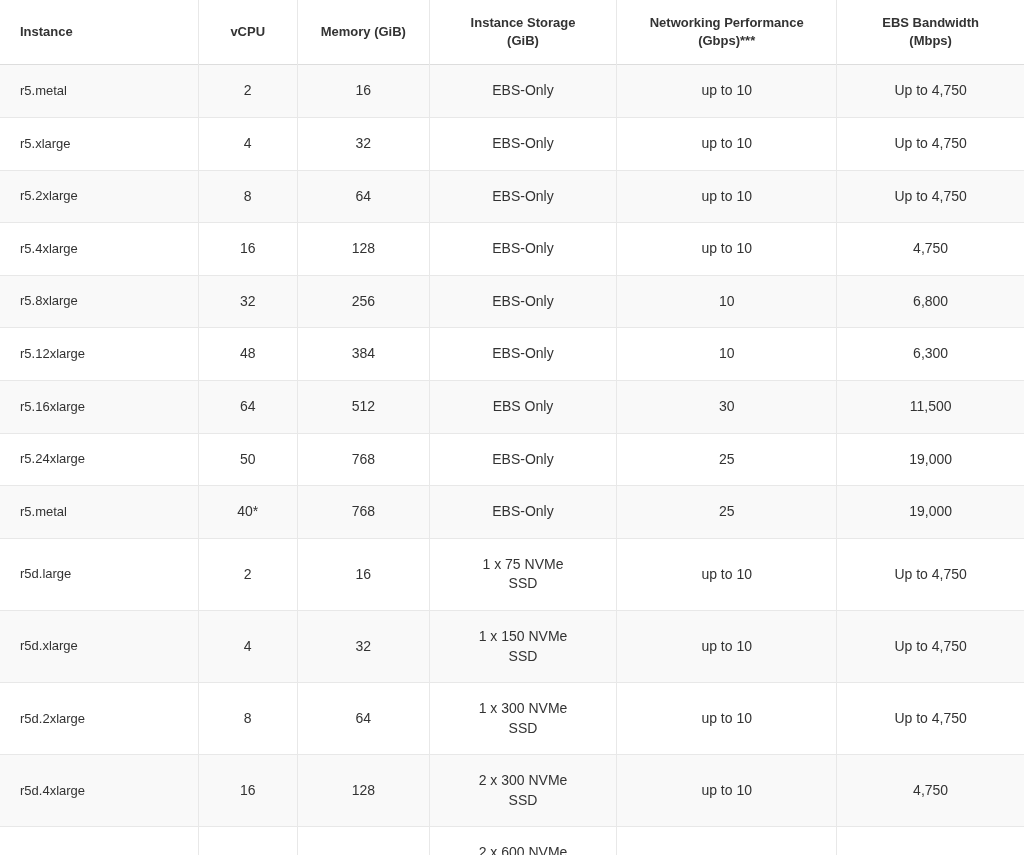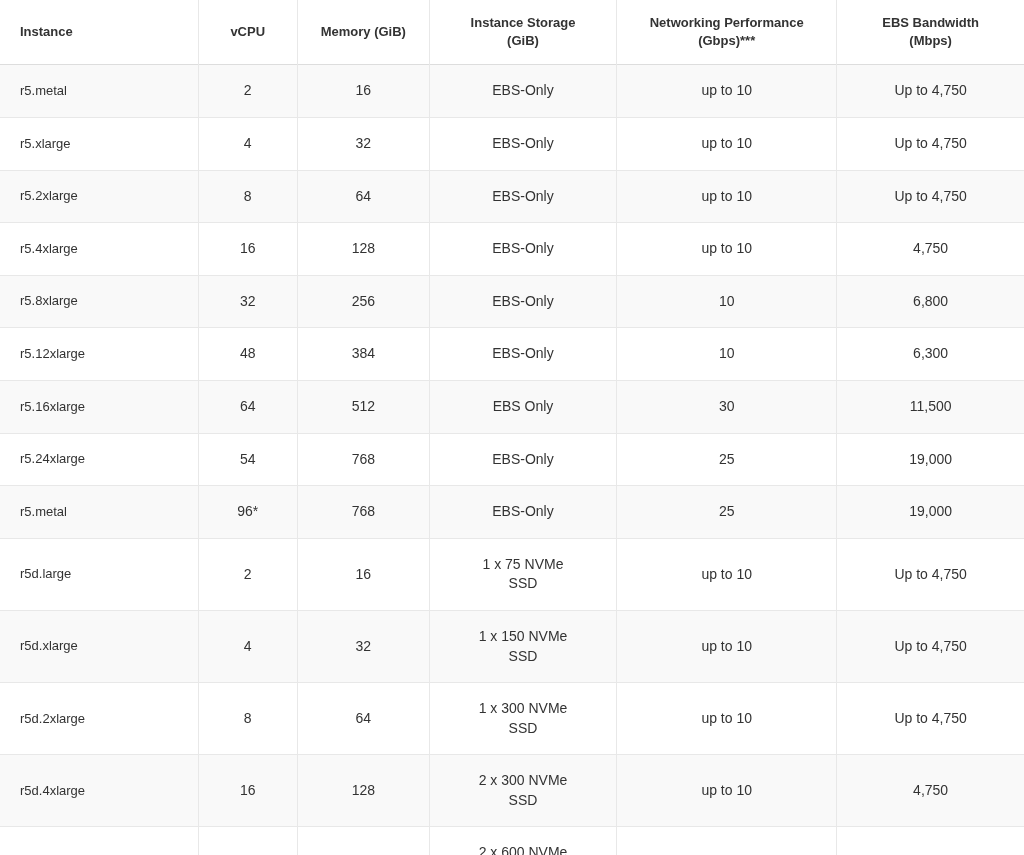--- a/index.html
+++ b/index.html
@@ -165,29 +165,29 @@
         <tr>
           <td>r5.16xlarge</td>
           <td>64</td>
           <td>512</td>
           <td>EBS Only</td>
           <td>30</td>
           <td>11,500</td>
         </tr>
         <tr>
           <td>r5.24xlarge</td>
-          <td>54</td>
+          <td>50</td>
           <td>768</td>
           <td>EBS-Only</td>
           <td>25</td>
           <td>19,000</td>
         </tr>
         <tr>
           <td>r5.metal</td>
-          <td>96*</td>
+          <td>40*</td>
           <td>768</td>
           <td>EBS-Only</td>
           <td>25</td>
           <td>19,000</td>
         </tr>
         <tr>
           <td>r5d.large</td>
           <td>2</td>
           <td>16</td>
           <td>1 x 75 NVMe<br>SSD</td>

